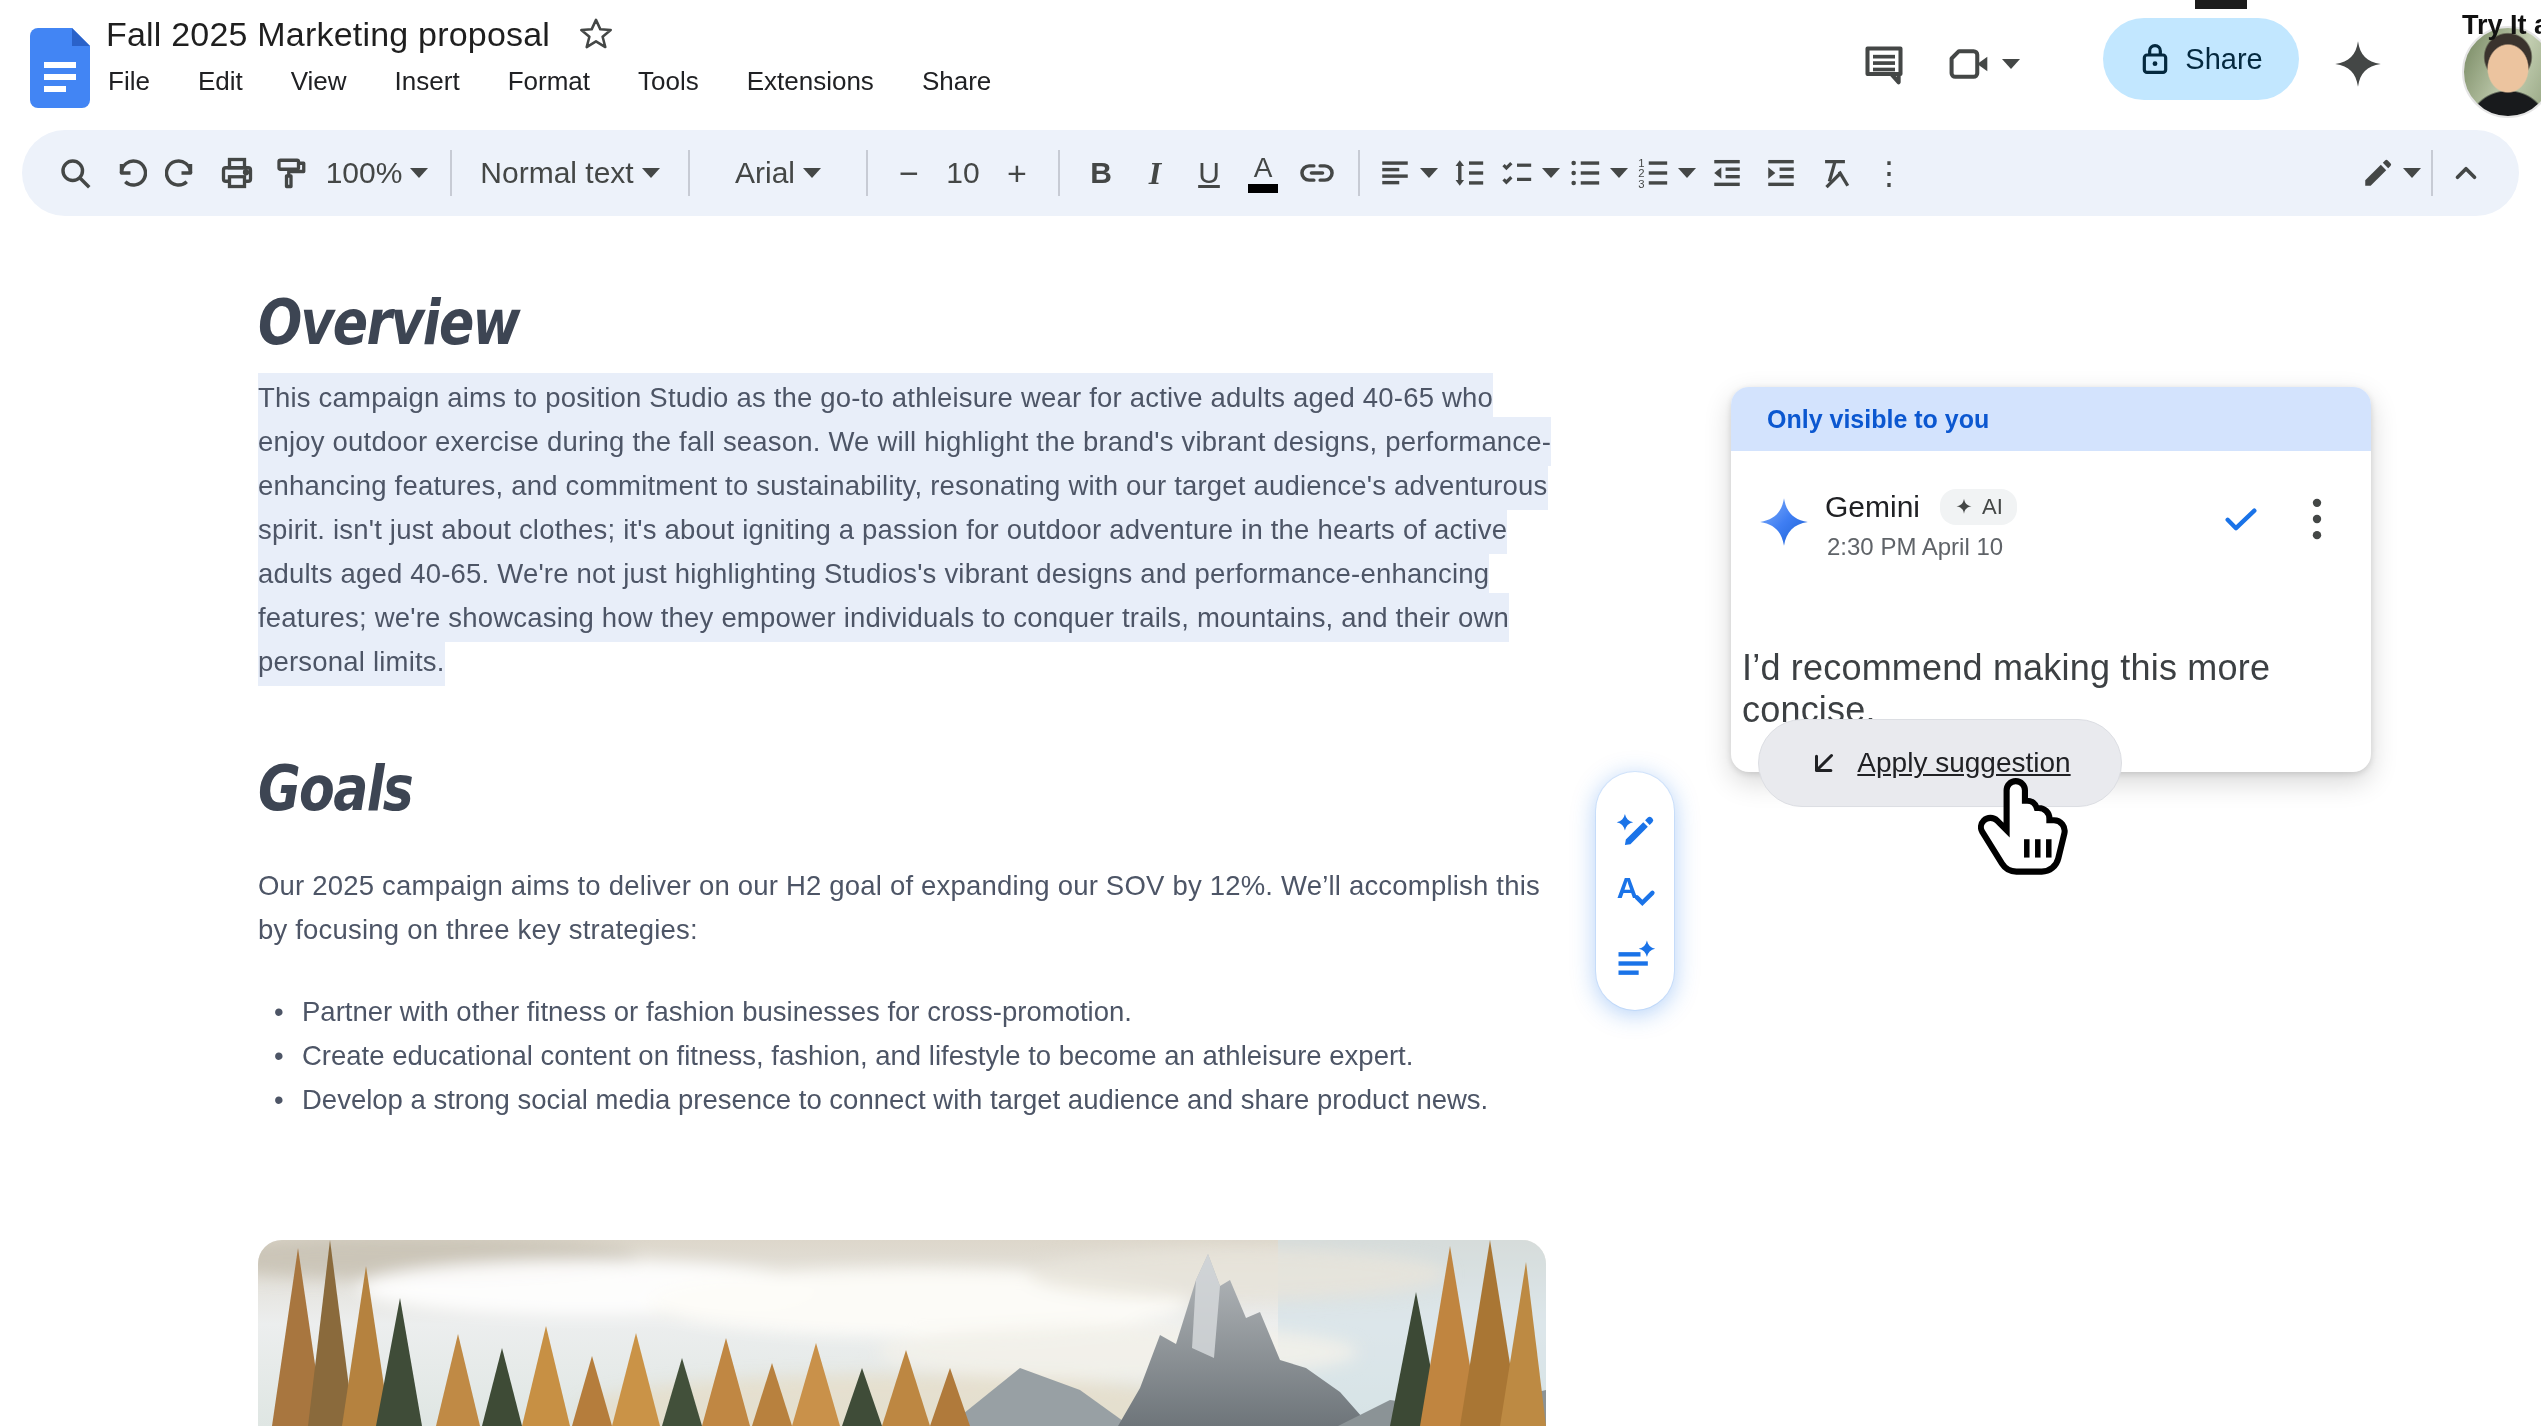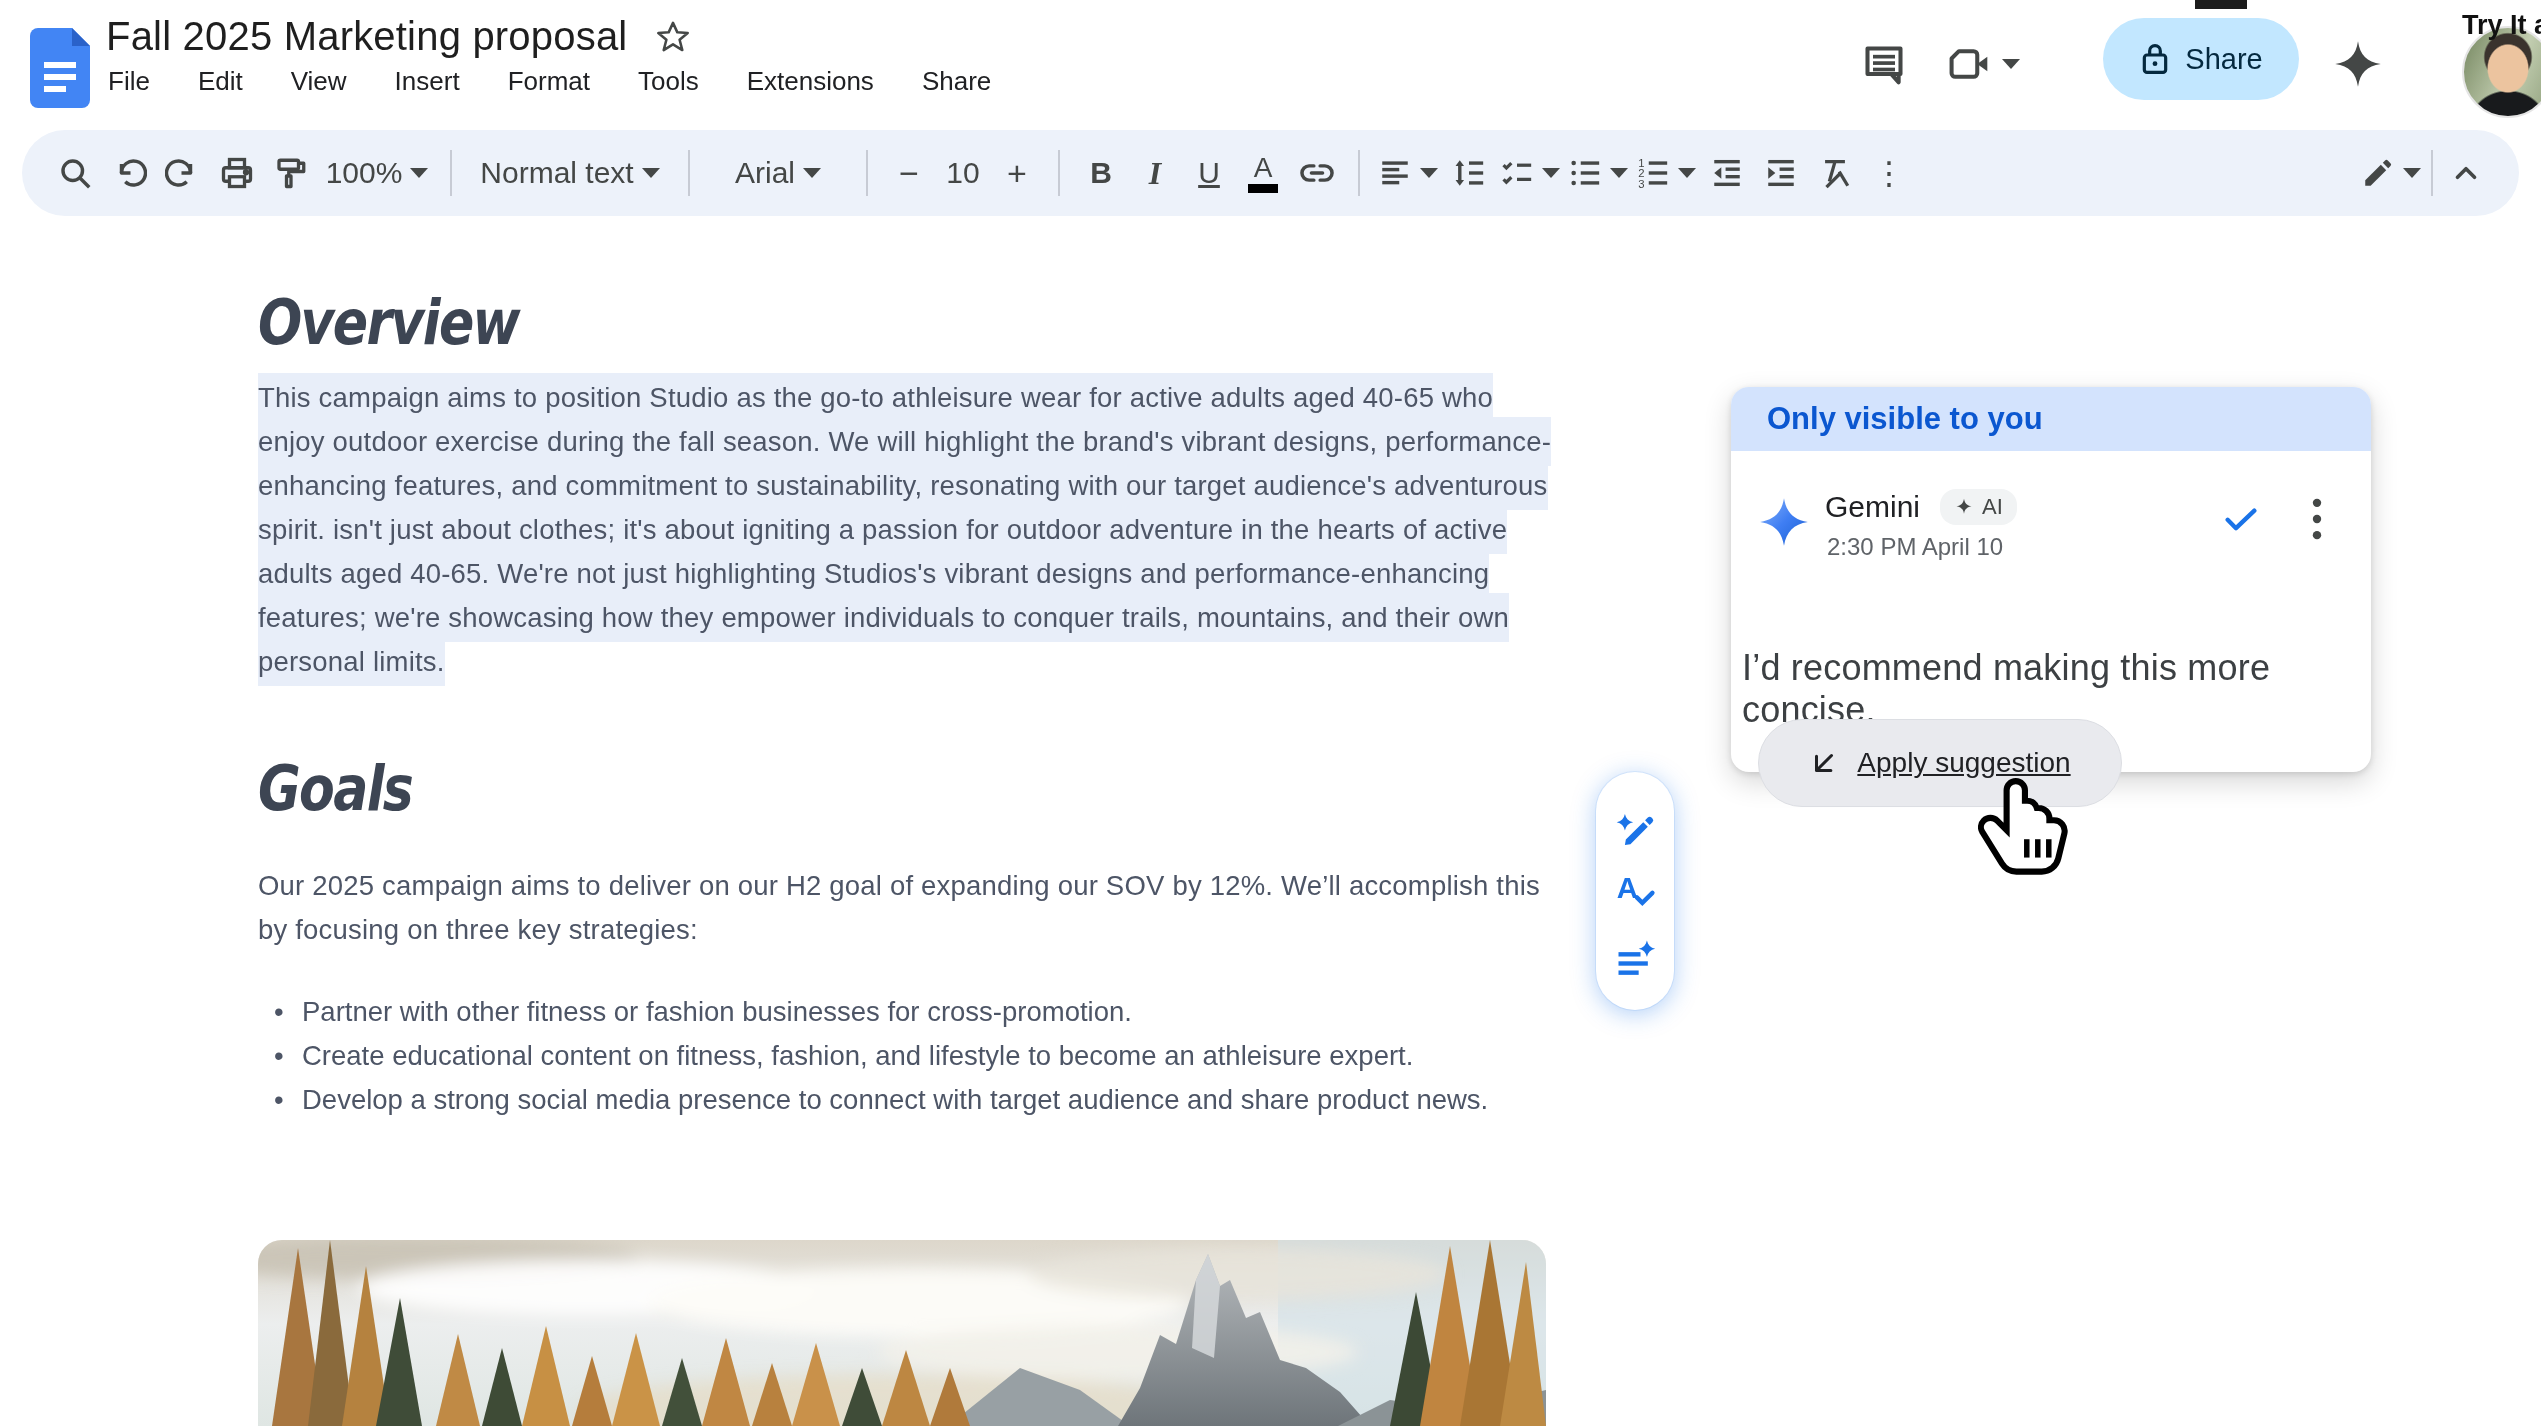--- a/index.html
+++ b/index.html
@@ -4,21 +4,21 @@
 <style>
   * { margin:0; padding:0; box-sizing:border-box; }
   html,body { width:2541px; height:1426px; overflow:hidden; background:#fff;
     font-family:"Liberation Sans", sans-serif; color:#202124; }
   #app { position:relative; width:2541px; height:1426px; background:#fff; }
 
   
   .header { position:absolute; top:0; left:0; width:2541px; height:130px; background:#fff; }
   .docs-logo { position:absolute; left:30px; top:28px; width:60px; height:80px; }
   .doc-title-row { position:absolute; left:106px; top:14px; display:flex; align-items:center; gap:26px; }
-  .doc-title { font-size:40px; color:#1f1f1f; letter-spacing:.2px; }
+  .doc-title { font-size:34px; color:#1f1f1f; letter-spacing:.2px; }
   .star-btn { width:40px; height:40px; display:flex; align-items:center; justify-content:center; border-radius:50%; }
   .menu-row { position:absolute; left:106px; top:62px; display:flex; gap:44px; }
   .menu-item { font-size:26px; color:#202124; padding:4px 2px; border-radius:6px; cursor:default; }
   .icon-btn { display:flex; align-items:center; justify-content:center; }
   .comment-btn { position:absolute; left:1858px; top:38px; width:52px; height:52px; }
   .video-btn { position:absolute; left:1946px; top:38px; width:84px; height:52px; display:flex; align-items:center; gap:10px; }
   .share-btn { position:absolute; left:2103px; top:18px; width:196px; height:82px; background:#c2e7ff;
     border-radius:41px; display:flex; align-items:center; justify-content:center; gap:14px; }
   .share-label { font-size:29px; color:#04293f; font-weight:500; }
   .gemini-header-btn { position:absolute; left:2332px; top:38px; width:52px; height:52px; }
@@ -72,21 +72,21 @@
   .side-pill { position:absolute; left:1596px; top:772px; width:78px; height:238px; background:#fff;
     border-radius:39px; box-shadow:0 0 0 1px rgba(26,115,232,.10), 0 4px 24px rgba(26,115,232,.35);
     display:flex; flex-direction:column; align-items:center; justify-content:space-around; padding:18px 0; }
   .side-pill .icon-btn { width:48px; height:48px; }
 
   
   .gemini-card { position:absolute; left:1731px; top:387px; width:640px; height:385px; background:#fff;
     border-radius:18px; box-shadow:0 2px 6px rgba(0,0,0,.12), 0 10px 28px rgba(0,0,0,.16); }
   .gc-header { height:64px; background:#d3e3fd; border-radius:18px 18px 0 0; display:flex; align-items:center;
     padding:0 36px; }
-  .gc-header-label { font-size:31px; font-weight:bold; color:#0b57d0; }
+  .gc-header-label { font-size:25px; font-weight:bold; color:#0b57d0; }
   .gc-body { position:relative; height:321px; }
   .gc-gemini-icon { position:absolute; left:27px; top:45px; width:52px; height:52px; }
   .gc-name-row { position:absolute; left:94px; top:38px; display:flex; align-items:center; gap:20px; }
   .gc-name { font-size:30px; font-weight:500; color:#202124; }
   .gc-ai-badge { display:flex; align-items:center; gap:8px; background:#f1f3f4; border-radius:16px;
     padding:5px 14px; font-size:22px; color:#444746; }
   .gc-time { position:absolute; left:96px; top:82px; font-size:24px; color:#5f6368; }
   .gc-check { position:absolute; left:490px; top:48px; width:40px; height:40px; }
   .gc-more { position:absolute; left:566px; top:44px; width:40px; height:48px; display:flex; align-items:center; justify-content:center; }
   .gc-suggestion { position:absolute; left:11px; top:196px; font-size:36px; color:#3c4043; letter-spacing:.2px; }

